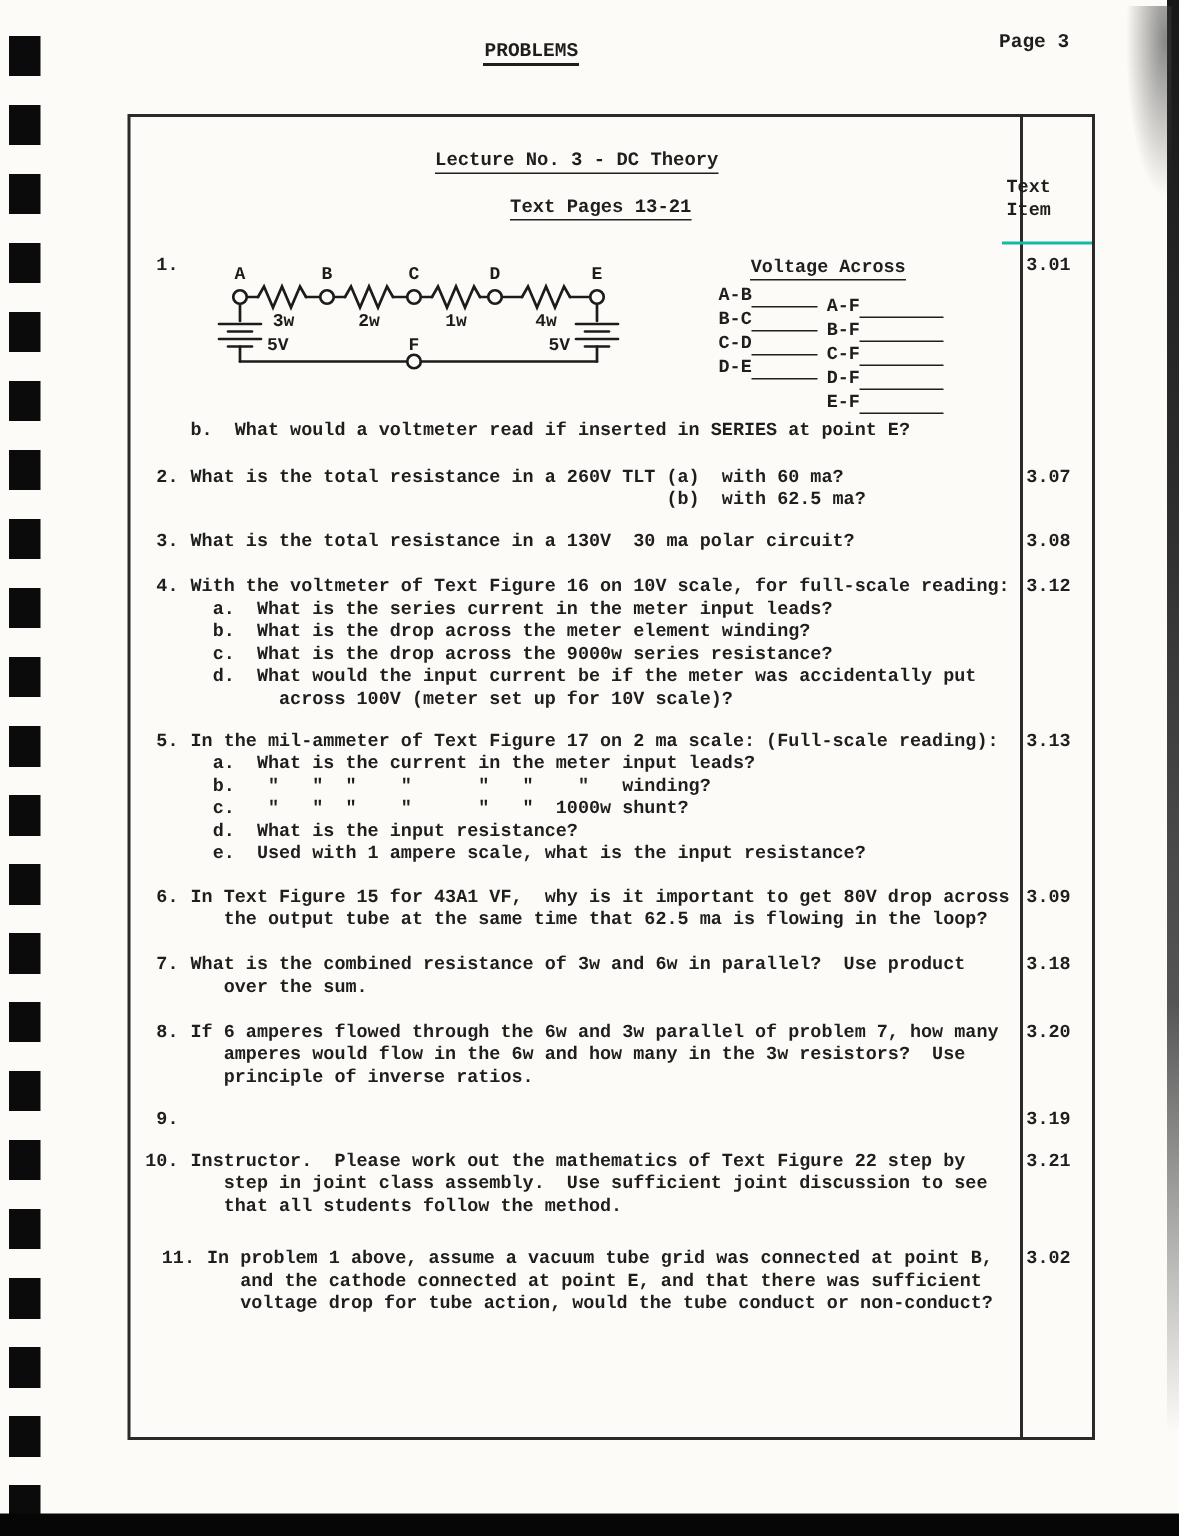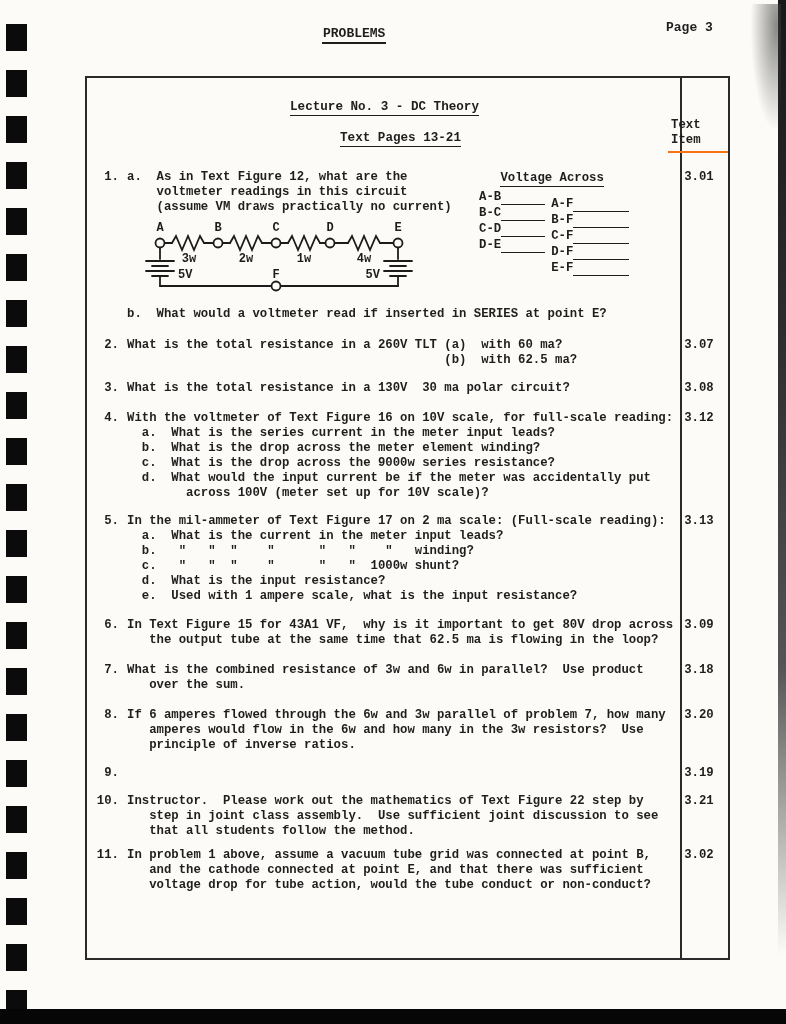--- a/index.html
+++ b/index.html
@@ -23,36 +23,36 @@
     background:radial-gradient(ellipse at 85% 18%,rgba(60,60,60,.6),rgba(60,60,60,0) 72%);
   }
   .bottom-bar{position:absolute;left:0;bottom:0;width:786px;height:15px;background:#060606;}
   .hdr-title{position:absolute;top:26px;left:322px;font-size:13px;
     border-bottom:2px solid #1e1e1e;padding:0 1px 1px;}
   .hdr-page{position:absolute;top:20px;left:666px;font-size:13px;}
   .box{position:absolute;left:85px;top:76px;width:641px;height:880px;border:2px solid #2a2a2a;}
   .divider{position:absolute;top:0;bottom:0;right:46px;width:0;border-left:2px solid #2a2a2a;}
   .item-hdr{position:absolute;top:40px;right:0;width:60px;font-size:12.3px;line-height:15px;}
   .item-hdr div{padding-left:3px;}
-  .item-hdr .ih2{border-bottom:2px solid #f97316;padding-bottom:3px;}
+  .item-hdr .ih2{border-bottom:2px solid #14b8a6;padding-bottom:13px;}
   .title,.subtitle{text-align:center;margin-right:46px;font-size:12.6px;line-height:15px;}
   .title{margin-top:22px;}
   .subtitle{margin-top:16px;margin-left:32px;}
   .u{border-bottom:1.5px solid #1e1e1e;padding-bottom:1px;}
   .prob{position:relative;display:flex;font-size:12.3px;line-height:15px;}
   .pnum{width:24px;margin-left:8px;text-align:right;flex:none;white-space:pre;}
   .ptext{margin-left:8px;white-space:pre;}
   .pbody{margin-left:8px;flex:1;min-width:0;}
   .pbody .ptext{margin-left:0;}
   .pitem{position:absolute;top:0;right:0;width:58px;text-align:center;}
   .q1{margin-top:24px;}
   .m2{margin-top:16px;} .m3{margin-top:13px;} .m4{margin-top:15px;}
   .m5{margin-top:13px;} .m6{margin-top:14px;} .m7{margin-top:15px;}
   .m8{margin-top:15px;} .m9{margin-top:13px;} .m10{margin-top:13px;}
-  .m11{margin-top:9px;}
+  .m11{margin-top:20px;padding-left:11px;}
   .q1cols{display:flex;}
   .q1left{width:352px;flex:none;}
   .circuit{display:block;margin:6px 0 0 11px;}
   .circuit text{font-family:"Liberation Mono","DejaVu Sans Mono",monospace;font-weight:700;font-size:12px;fill:#1c1c1c;}
   .vtable{font-size:12.3px;line-height:16px;flex:none;}
   .vhdr{text-align:center;margin-left:-4px;}
   .vcols{display:flex;margin-top:3px;}
   .vcol2{margin-left:6px;margin-top:7px;}
   .vrow{height:16px;display:flex;align-items:flex-end;}
   .vblank{display:inline-block;border-bottom:1.5px solid #1e1e1e;height:12px;}
@@ -79,23 +79,20 @@
     </div>
 
     <div class="title"><span class="u">Lecture No. 3 - DC Theory</span></div>
     <div class="subtitle"><span class="u">Text Pages 13-21</span></div>
 
     <div class="prob q1">
       <div class="pnum">1.</div>
       <div class="pbody">
         <div class="q1cols">
           <div class="q1left">
-            <div class="ptext">a.  As in Text Figure 12, what are the
-    voltmeter readings in this circuit
-    (assume VM draws practically no current)</div>
             <svg class="circuit" width="285" height="82" viewBox="0 0 285 82">
               <g stroke="#1c1c1c" stroke-width="1.8" fill="none" stroke-linecap="round">
 
                 <line x1="26.5" y1="22" x2="34" y2="22"></line>
                 <polyline points="34,22 38,15 44,29 50,15 56,29 62,15 66,22"></polyline>
                 <line x1="66" y1="22" x2="75.5" y2="22"></line>
                 <line x1="84.5" y1="22" x2="92" y2="22"></line>
                 <polyline points="92,22 96,15 102,29 108,15 114,29 120,15 124,22"></polyline>
                 <line x1="124" y1="22" x2="133.5" y2="22"></line>
                 <line x1="142.5" y1="22" x2="150" y2="22"></line>

